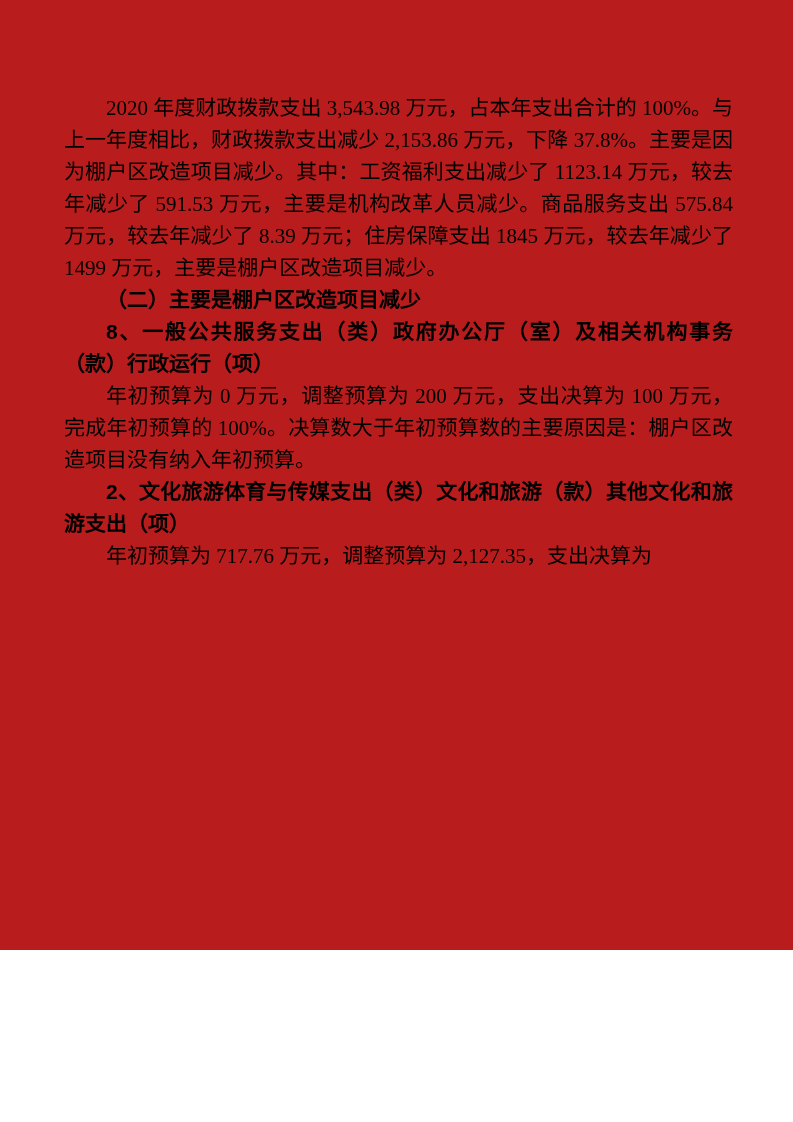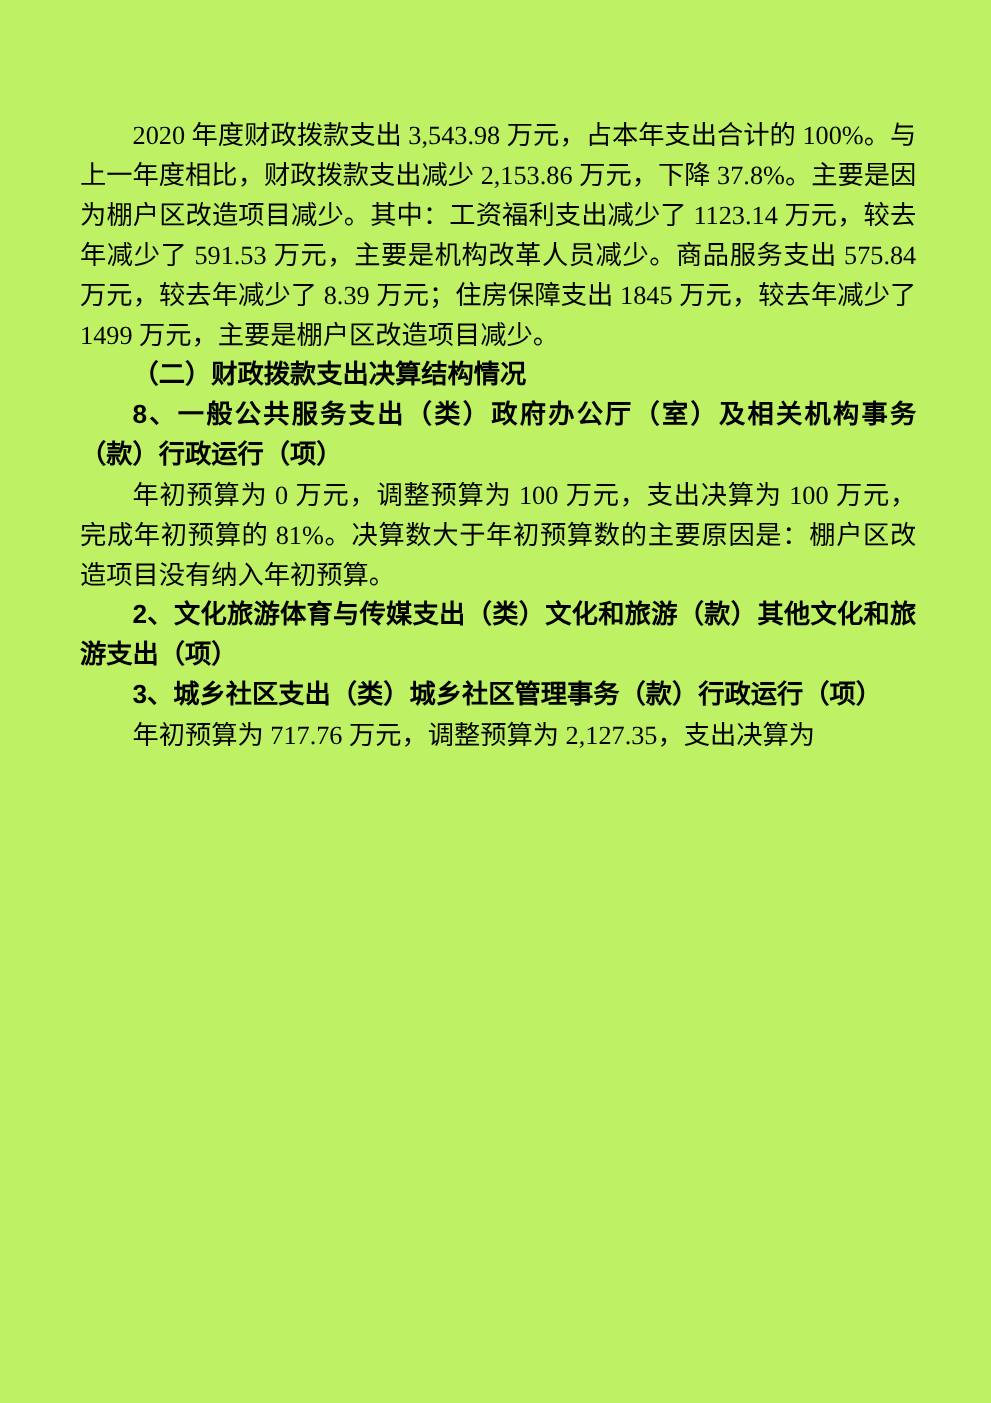--- a/index.html
+++ b/index.html
@@ -8,23 +8,23 @@
     background: #ffffff;
   }
   body {
     width: 793px;
     height: 1122px;
     overflow: hidden;
   }
   .page {
     box-sizing: border-box;
     width: 793px;
-    height: 1122px;
+    height: 950px;
     padding: 92px 60px 0 64px;
-    background: #bef264;
+    background: #b91c1c;
     overflow: hidden;
   }
   .page p {
     margin: 0;
     padding: 0;
     font-family: "Liberation Serif", "DejaVu Serif", serif;
     font-size: 21px;
     line-height: 32px;
     color: #000000;
     text-align: justify;
@@ -36,28 +36,27 @@
     font-family: "Liberation Sans", "DejaVu Sans", sans-serif;
     font-weight: bold;
   }
 </style>
 </head>
 <body>
 
 <div class="page">
   <p class="body">2020 年度财政拨款支出 3,543.98 万元，占本年支出合计的 100%。与上一年度相比，财政拨款支出减少 2,153.86 万元，下降 37.8%。主要是因为棚户区改造项目减少。其中：工资福利支出减少了 1123.14 万元，较去年减少了 591.53 万元，主要是机构改革人员减少。商品服务支出 575.84 万元，较去年减少了 8.39 万元；住房保障支出 1845 万元，较去年减少了 1499 万元，主要是棚户区改造项目减少。</p>
 
-  <p class="heading">（二）财政拨款支出决算结构情况</p>
+  <p class="heading">（二）主要是棚户区改造项目减少</p>
 
 
 
 
   <p class="heading">8、一般公共服务支出（类）政府办公厅（室）及相关机构事务（款）行政运行（项）</p>
 
-  <p class="body">年初预算为 0 万元，调整预算为 100 万元，支出决算为 100 万元，完成年初预算的 81%。决算数大于年初预算数的主要原因是：棚户区改造项目没有纳入年初预算。</p>
+  <p class="body">年初预算为 0 万元，调整预算为 200 万元，支出决算为 100 万元，完成年初预算的 100%。决算数大于年初预算数的主要原因是：棚户区改造项目没有纳入年初预算。</p>
 
   <p class="heading">2、文化旅游体育与传媒支出（类）文化和旅游（款）其他文化和旅游支出（项）</p>
 
 
-  <p class="heading">3、城乡社区支出（类）城乡社区管理事务（款）行政运行（项）</p>
 
   <p class="body">年初预算为 717.76 万元，调整预算为 2,127.35，支出决算为</p>
 </div>
 
 </body></html>

